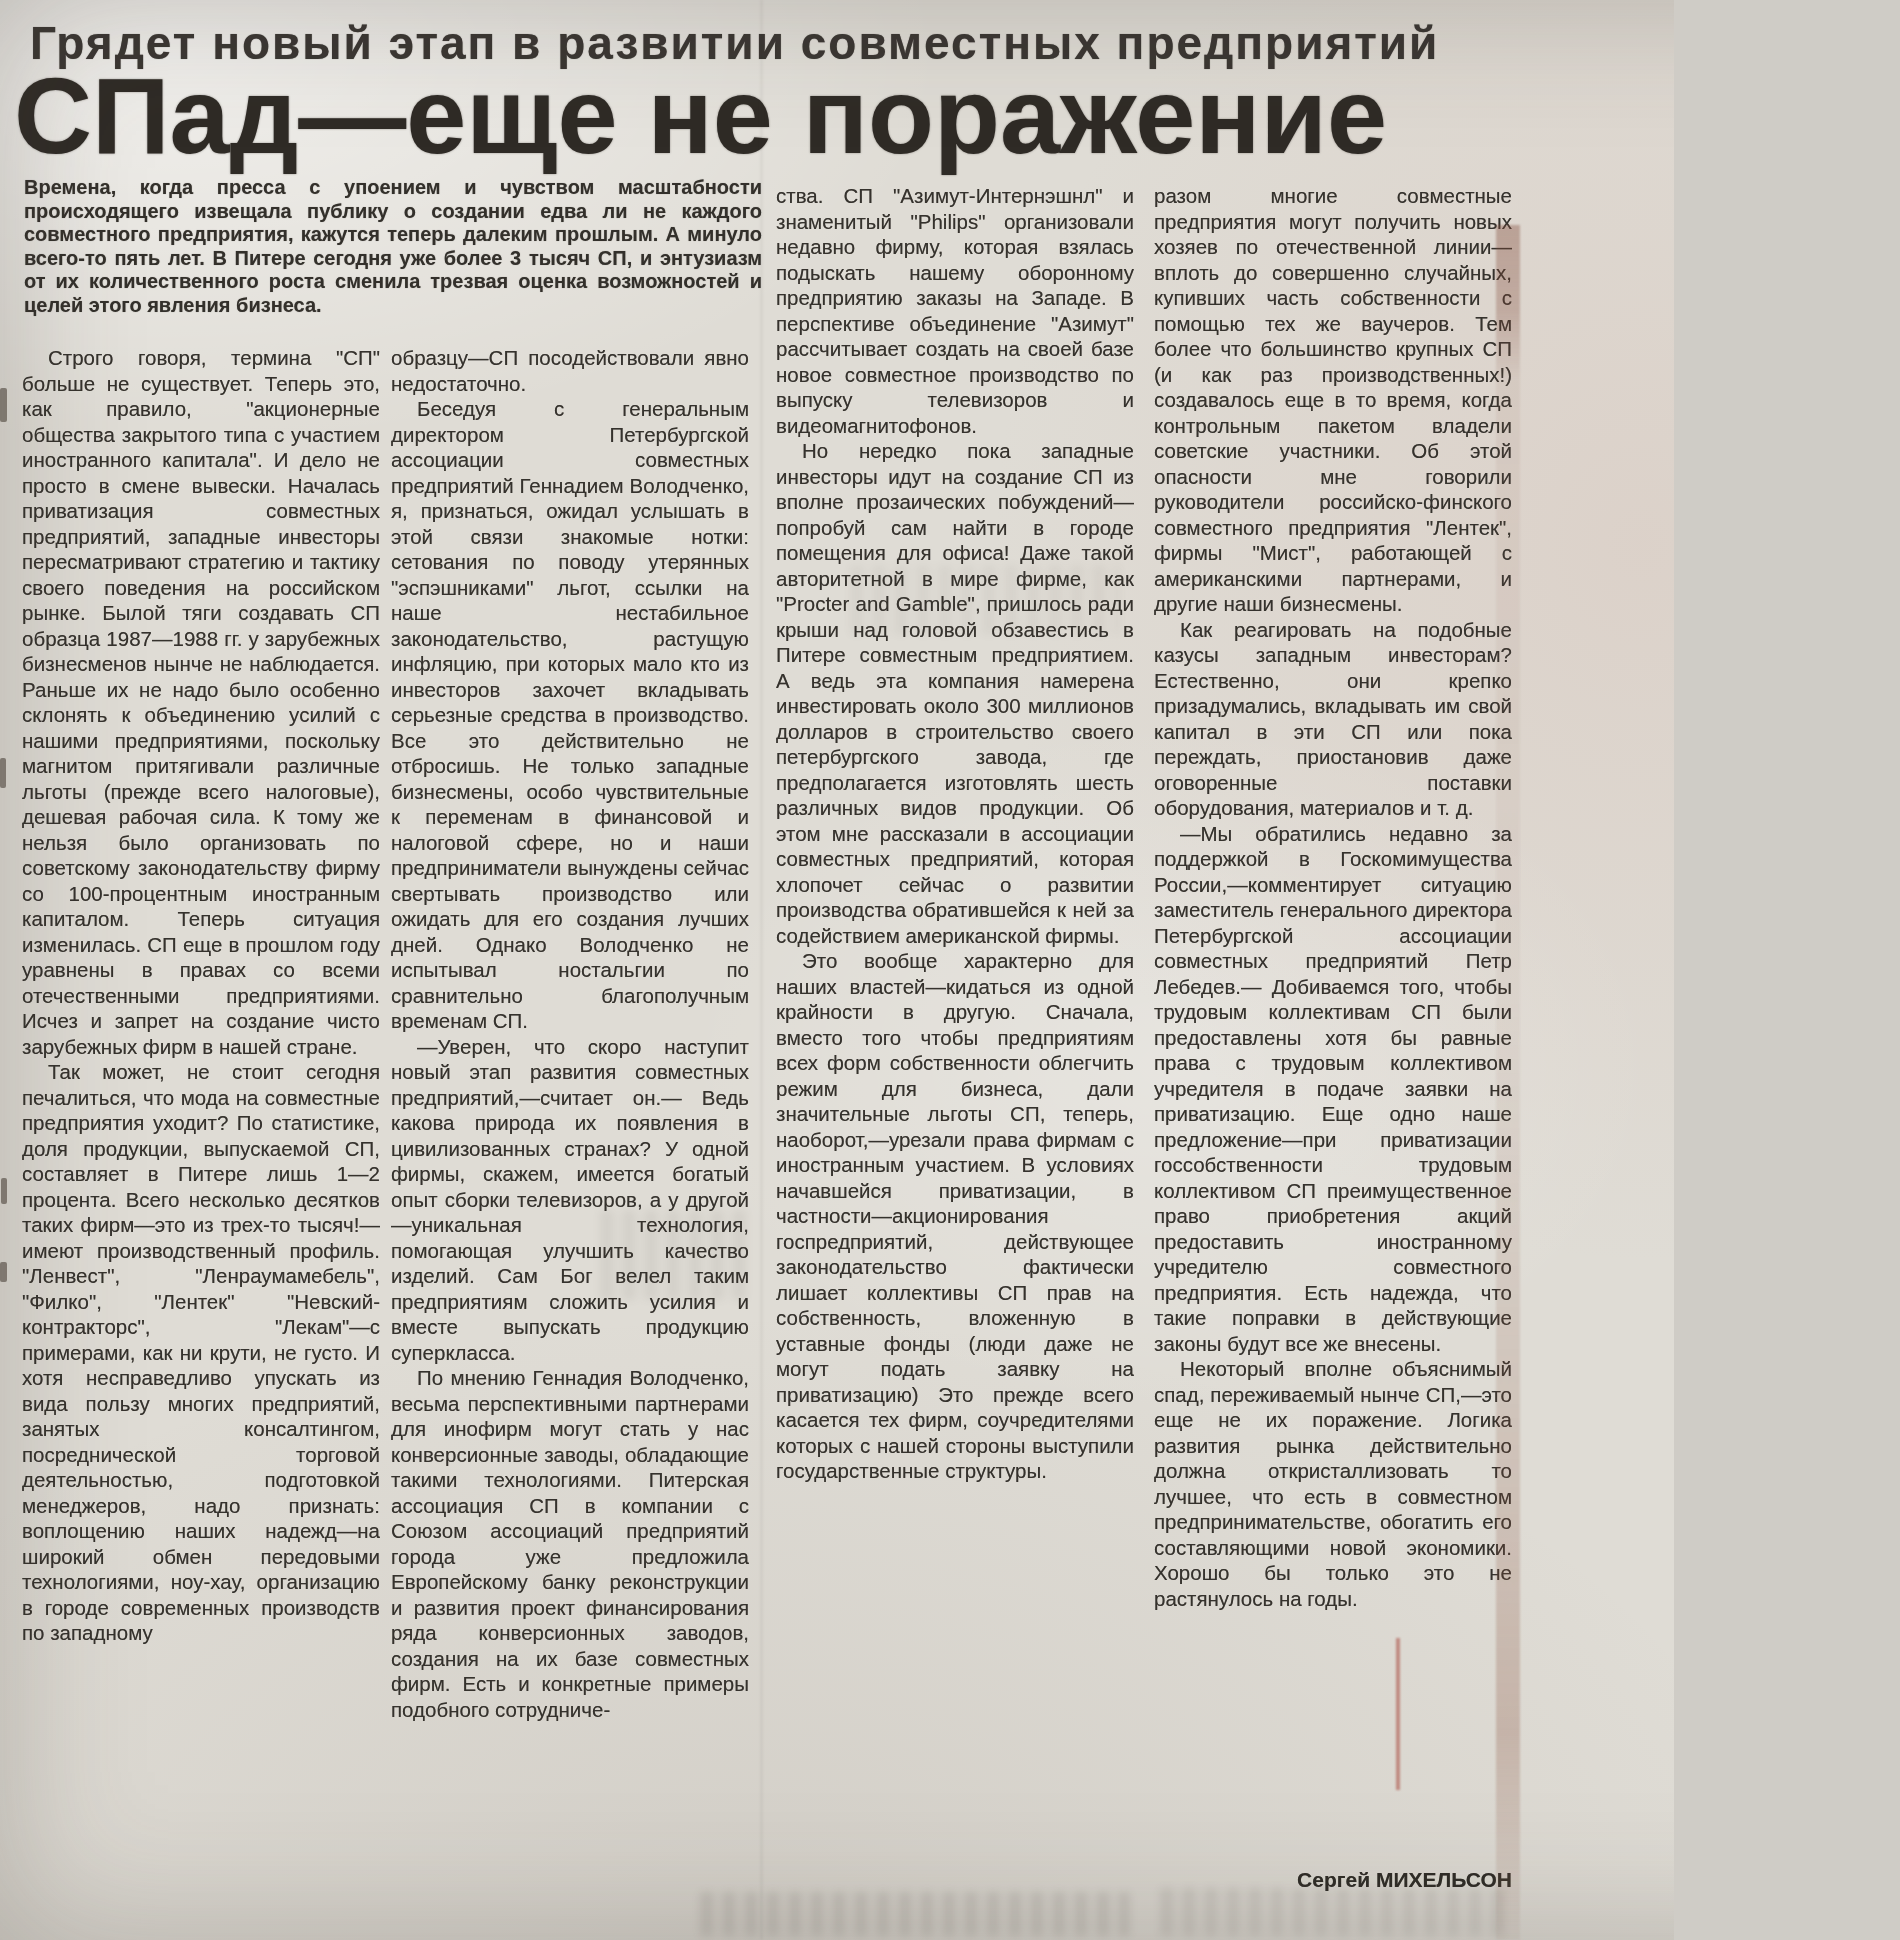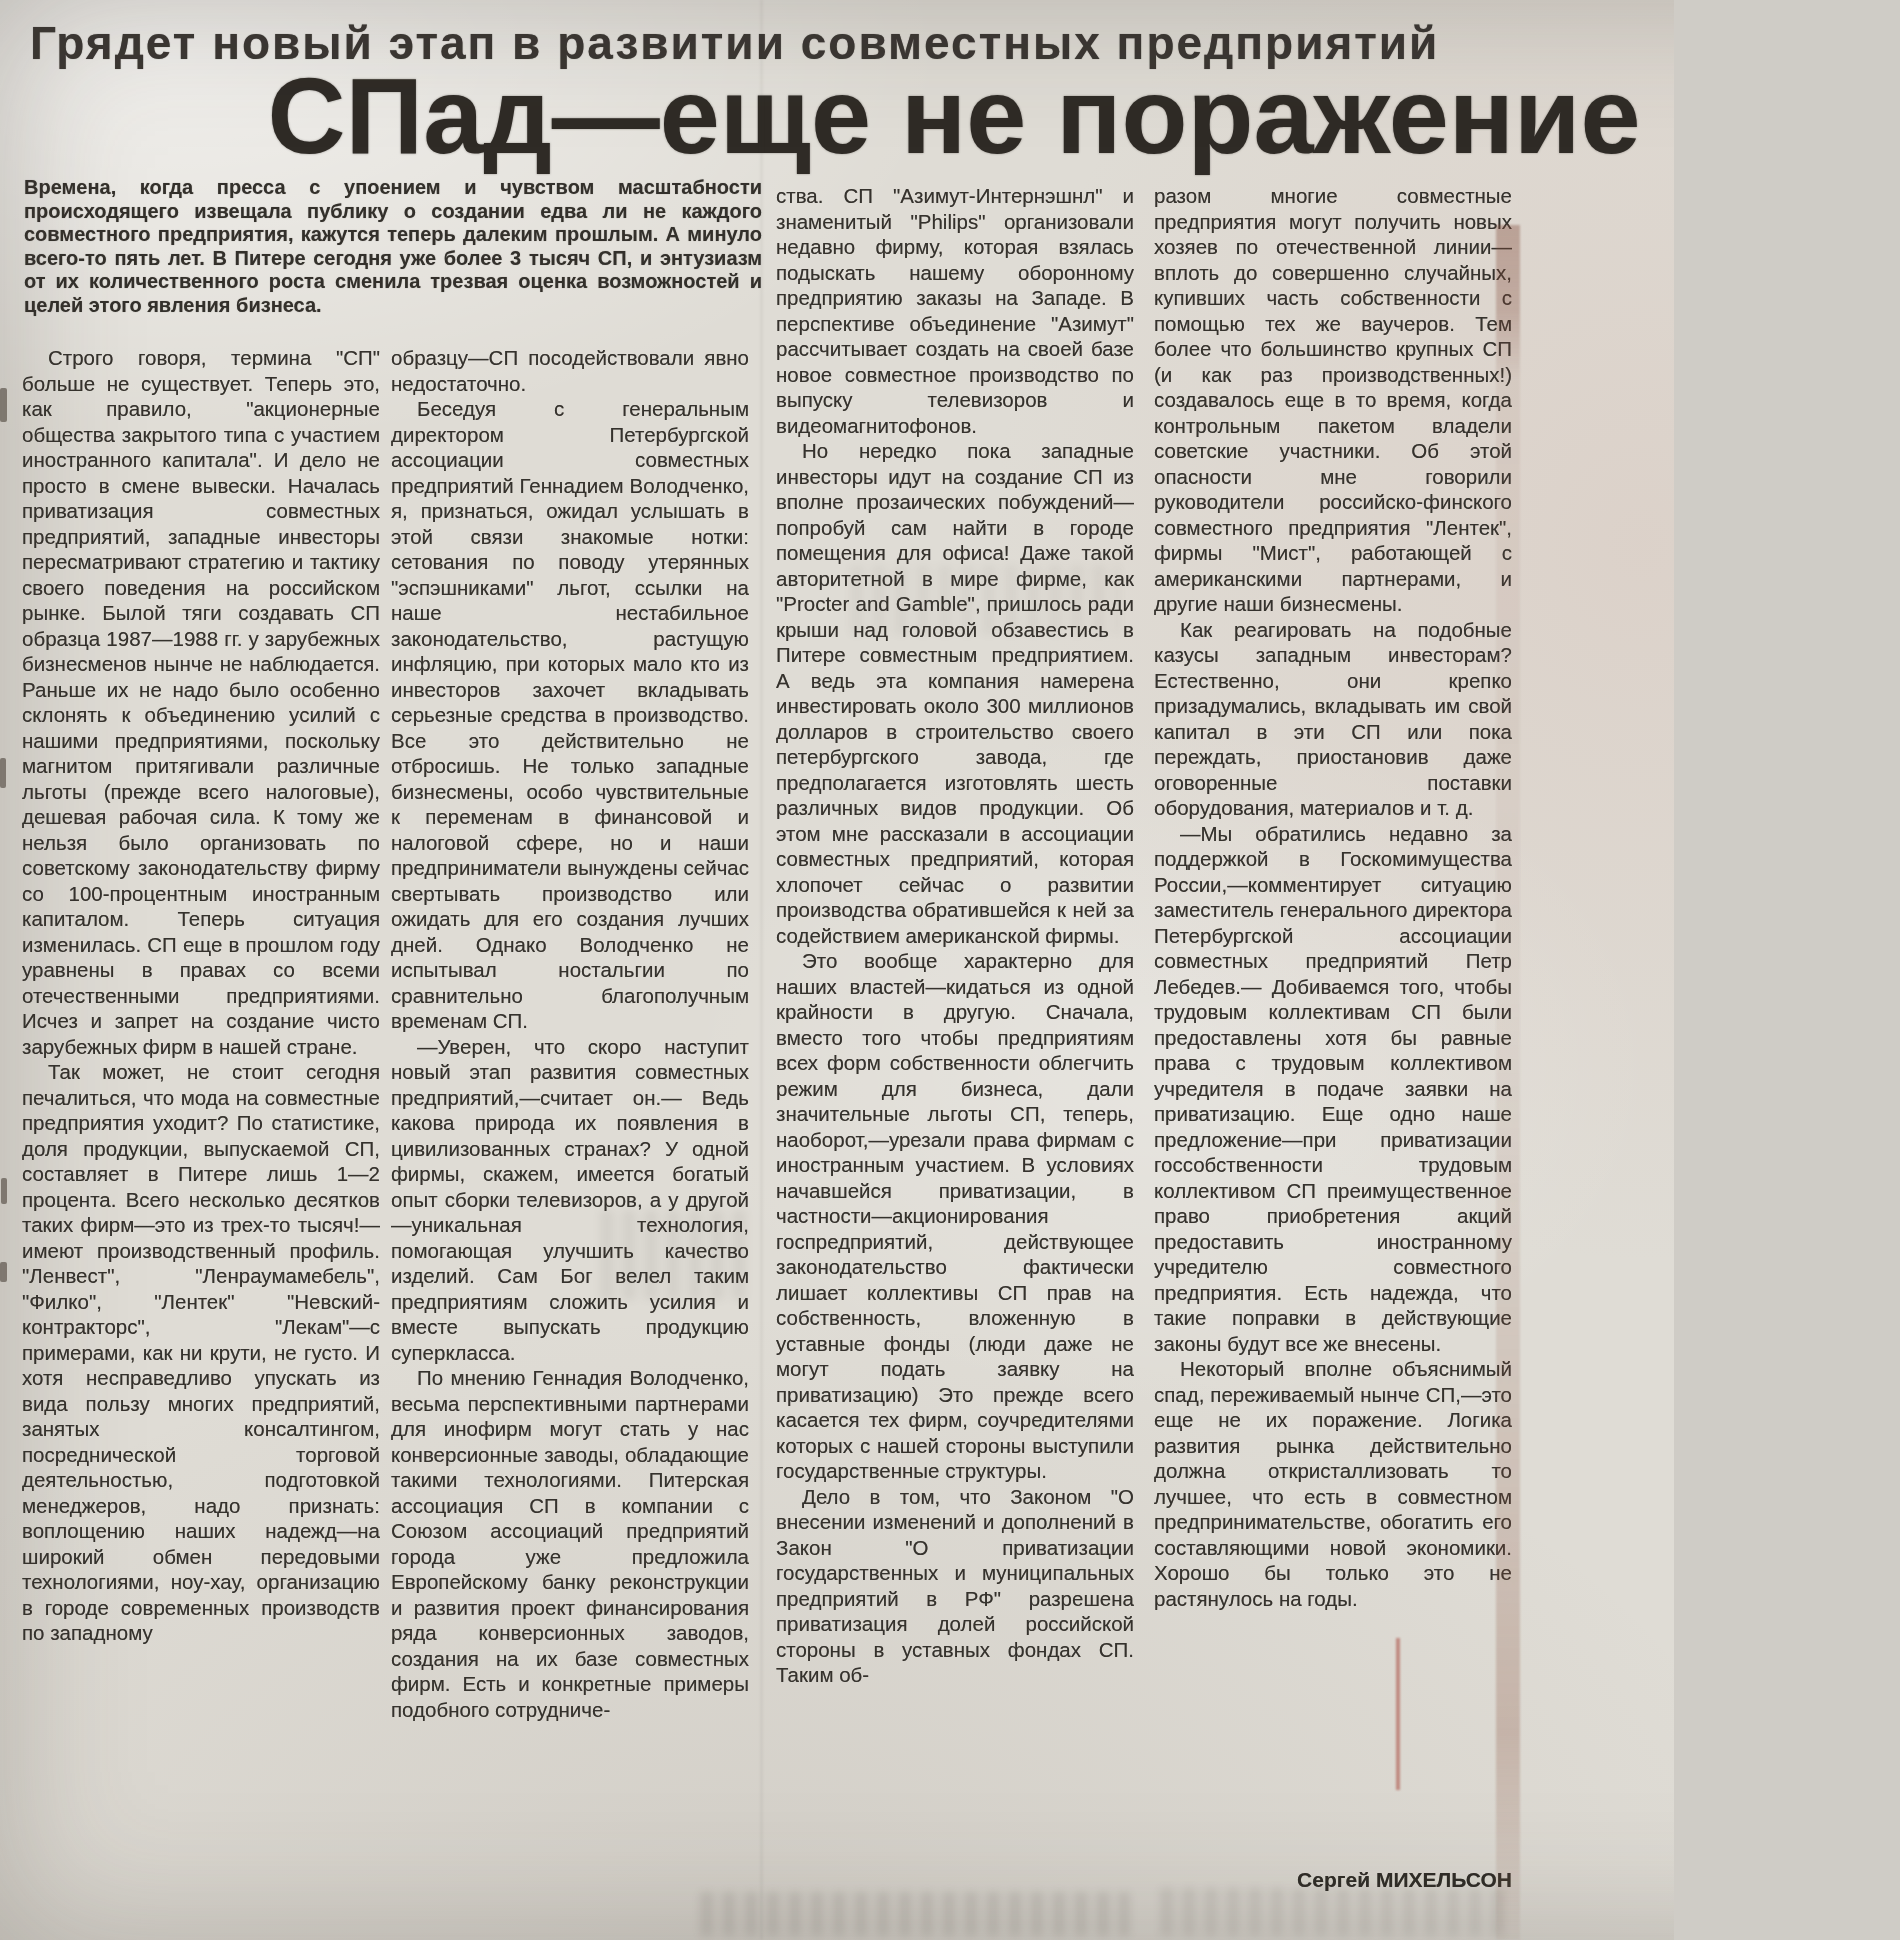--- a/index.html
+++ b/index.html
@@ -22,21 +22,20 @@
     position:absolute;left:30px;top:16px;width:1840px;
     font-size:46px;font-weight:bold;letter-spacing:2px;
     color:#3a3632;text-shadow:0 0 1px rgba(50,45,40,.55);
     white-space:nowrap;
   }
   .headline{
     position:absolute;left:14px;top:62px;width:1880px;
     font-size:108px;font-weight:bold;letter-spacing:0px;line-height:1.0;
     color:#2f2b26;text-shadow:0 0 2px rgba(45,40,35,.5);
     white-space:nowrap;
-    text-align:center;
   }
   .lede{
     position:absolute;left:24px;top:176px;width:738px;
     font-size:20px;line-height:23.5px;font-weight:bold;
     text-align:justify;color:#33302b;text-shadow:0 0 1px rgba(50,45,40,.4);
   }
   .col{
     position:absolute;width:358px;
     font-size:20.5px;line-height:25.5px;
     text-align:justify;color:#35322d;
@@ -106,21 +105,20 @@
   <div class="col col2">
       <p class="para">образцу—СП посодействовали явно недостаточно.</p>
       <p class="para indent">Беседуя с генеральным директором Петербургской ассоциации совместных предприятий Геннадием Володченко, я, признаться, ожидал услышать в этой связи знакомые нотки: сетования по поводу утерянных "эспэшниками" льгот, ссылки на наше нестабильное законодательство, растущую инфляцию, при которых мало кто из инвесторов захочет вкладывать серьезные средства в производство. Все это действительно не отбросишь. Не только западные бизнесмены, особо чувствительные к переменам в финансовой и налоговой сфере, но и наши предприниматели вынуждены сейчас свертывать производство или ожидать для его создания лучших дней. Однако Володченко не испытывал ностальгии по сравнительно благополучным временам СП.</p>
       <p class="para indent">—Уверен, что скоро наступит новый этап развития совместных предприятий,—считает он.— Ведь какова природа их появления в цивилизованных странах? У одной фирмы, скажем, имеется богатый опыт сборки телевизоров, а у другой—уникальная технология, помогающая улучшить качество изделий. Сам Бог велел таким предприятиям сложить усилия и вместе выпускать продукцию суперкласса.</p>
       <p class="para indent">По мнению Геннадия Володченко, весьма перспективными партнерами для инофирм могут стать у нас конверсионные заводы, обладающие такими технологиями. Питерская ассоциация СП в компании с Союзом ассоциаций предприятий города уже предложила Европейскому банку реконструкции и развития проект финансирования ряда конверсионных заводов, создания на их базе совместных фирм. Есть и конкретные примеры подобного сотрудниче-</p>
     </div>
   <div class="col col3">
       <p class="para">ства. СП "Азимут-Интернэшнл" и знаменитый "Philips" организовали недавно фирму, которая взялась подыскать нашему оборонному предприятию заказы на Западе. В перспективе объединение "Азимут" рассчитывает создать на своей базе новое совместное производство по выпуску телевизоров и видеомагнитофонов.</p>
       <p class="para indent">Но нередко пока западные инвесторы идут на создание СП из вполне прозаических побуждений—попробуй сам найти в городе помещения для офиса! Даже такой авторитетной в мире фирме, как "Procter and Gamble", пришлось ради крыши над головой обзавестись в Питере совместным предприятием. А ведь эта компания намерена инвестировать около 300 миллионов долларов в строительство своего петербургского завода, где предполагается изготовлять шесть различных видов продукции. Об этом мне рассказали в ассоциации совместных предприятий, которая хлопочет сейчас о развитии производства обратившейся к ней за содействием американской фирмы.</p>
       <p class="para indent">Это вообще характерно для наших властей—кидаться из одной крайности в другую. Сначала, вместо того чтобы предприятиям всех форм собственности облегчить режим для бизнеса, дали значительные льготы СП, теперь, наоборот,—урезали права фирмам с иностранным участием. В условиях начавшейся приватизации, в частности—акционирования госпредприятий, действующее законодательство фактически лишает коллективы СП прав на собственность, вложенную в уставные фонды (люди даже не могут подать заявку на приватизацию) Это прежде всего касается тех фирм, соучредителями которых с нашей стороны выступили государственные структуры.</p>
-      <p class="para indent">Дело в том, что Законом "О внесении изменений и дополнений в Закон "О приватизации государственных и муниципальных предприятий в РФ" разрешена приватизация долей российской стороны в уставных фондах СП. Таким об-</p>
     </div>
   <div class="col col4">
       <p class="para">разом многие совместные предприятия могут получить новых хозяев по отечественной линии—вплоть до совершенно случайных, купивших часть собственности с помощью тех же ваучеров. Тем более что большинство крупных СП (и как раз производственных!) создавалось еще в то время, когда контрольным пакетом владели советские участники. Об этой опасности мне говорили руководители российско-финского совместного предприятия "Лентек", фирмы "Мист", работающей с американскими партнерами, и другие наши бизнесмены.</p>
       <p class="para indent">Как реагировать на подобные казусы западным инвесторам? Естественно, они крепко призадумались, вкладывать им свой капитал в эти СП или пока переждать, приостановив даже оговоренные поставки оборудования, материалов и т. д.</p>
       <p class="para indent">—Мы обратились недавно за поддержкой в Госкомимущества России,—комментирует ситуацию заместитель генерального директора Петербургской ассоциации совместных предприятий Петр Лебедев.— Добиваемся того, чтобы трудовым коллективам СП были предоставлены хотя бы равные права с трудовым коллективом учредителя в подаче заявки на приватизацию. Еще одно наше предложение—при приватизации госсобственности трудовым коллективом СП преимущественное право приобретения акций предоставить иностранному учредителю совместного предприятия. Есть надежда, что такие поправки в действующие законы будут все же внесены.</p>
       <p class="para indent">Некоторый вполне объяснимый спад, переживаемый нынче СП,—это еще не их поражение. Логика развития рынка действительно должна откристаллизовать то лучшее, что есть в совместном предпринимательстве, обогатить его составляющими новой экономики. Хорошо бы только это не растянулось на годы.</p>
     </div>
 
   <div class="byline">Сергей МИХЕЛЬСОН</div>
 

